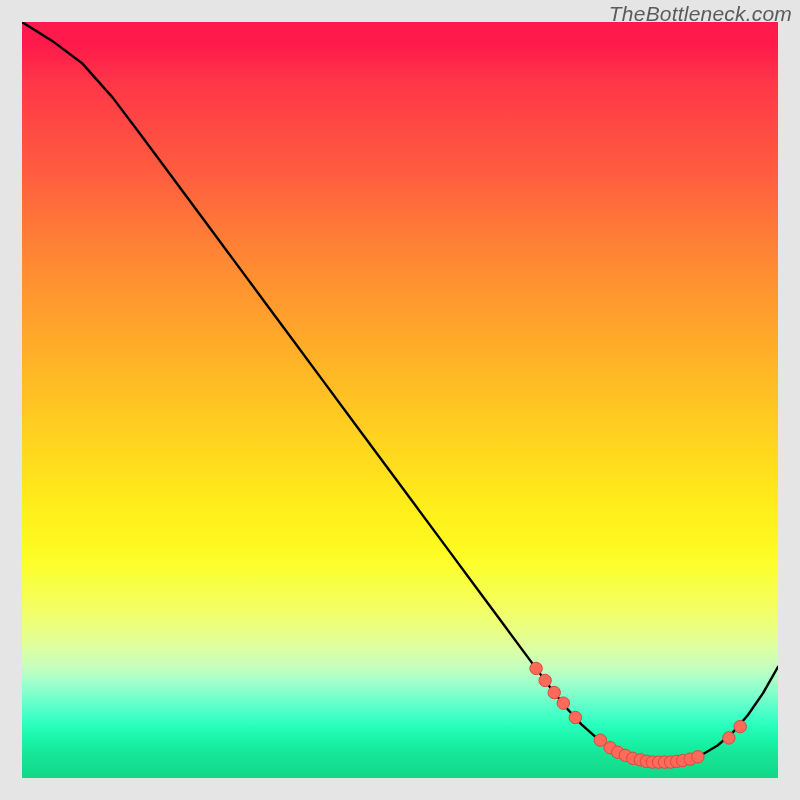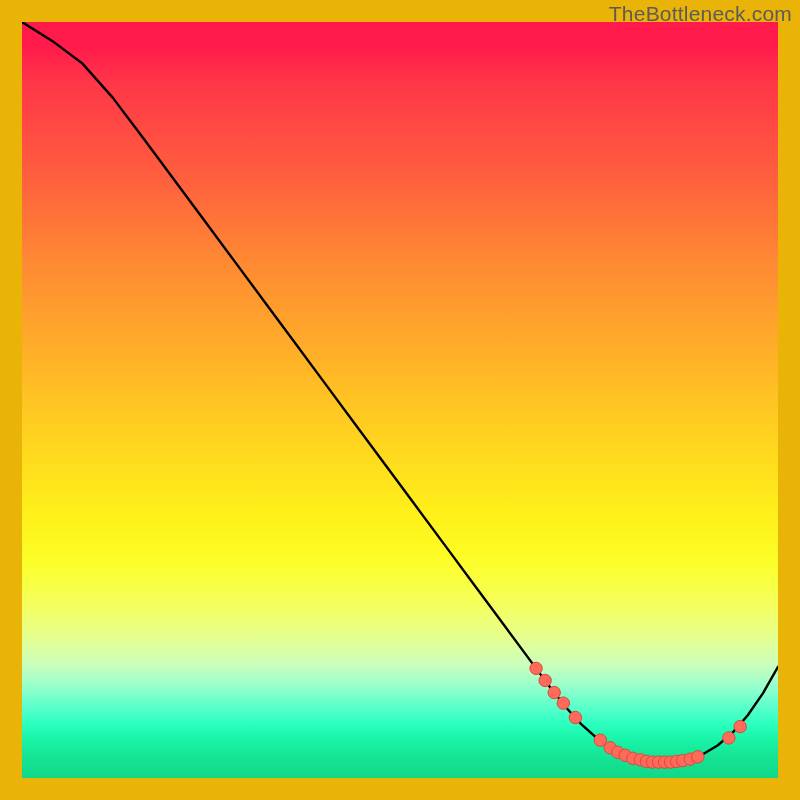--- a/index.html
+++ b/index.html
@@ -8,21 +8,22 @@
     width: 800px;
     height: 800px;
     background: #000;
     overflow: hidden;
     font-family: Arial, Helvetica, sans-serif;
   }
   .stage {
     position: relative;
     width: 800px;
     height: 800px;
-    background: #eab308;
+    background: #e5e5e5;
+    font-style: italic;
   }
   .plot {
     position: absolute;
     left: 22px;
     top: 22px;
     width: 756px;
     height: 756px;
     overflow: hidden;
   }
   .gradient {

